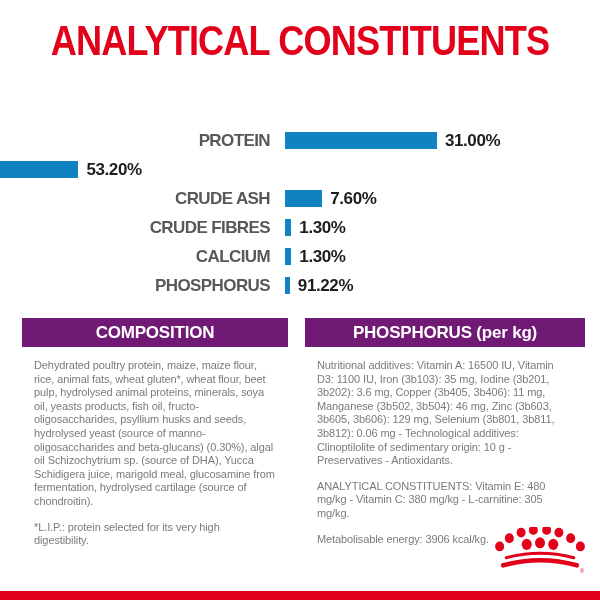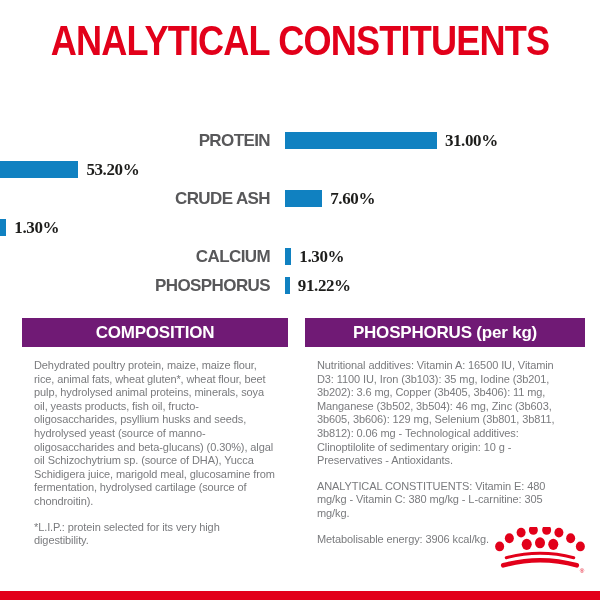--- a/index.html
+++ b/index.html
@@ -15,21 +15,21 @@
   }
 
   .chart { position:absolute; top:126px; left:0; width:600px; }
   .crow { display:flex; align-items:center; height:29px; }
   .clabel {
     width:285px; text-align:right; padding-right:15px;
     color:#58585a; font-weight:bold; font-size:17px; letter-spacing:-0.6px;
     white-space:nowrap;
   }
   .cbar { height:17px; background:#1081c1; flex:0 0 auto; }
-  .cval { margin-left:8px; color:#1d1d1b; font-weight:bold; font-size:17px; letter-spacing:-0.4px;font-family:Liberation Serif, serif; }
+  .cval { margin-left:8px; color:#1d1d1b; font-weight:bold; font-size:17px; letter-spacing:-0.4px; }
 
   .col-left  { position:absolute; left:22px;  top:318px; width:266px; }
   .col-right { position:absolute; left:305px; top:318px; width:280px; }
   .sec-header {
     height:29px; background:#701a75; color:#ffffff; font-weight:bold;
     font-size:17px; letter-spacing:-0.2px; display:flex; align-items:center; justify-content:center;
   }
   .sec-body { margin-top:10px; color:#7a7b7e; font-size:11px; line-height:13.6px; letter-spacing:-0.1px; }
   .sec-body p { margin:12px; }
 
@@ -56,20 +56,21 @@
     <div class="crow">
       <span class="cbar" style="width: 78.4px;"></span>
       <span class="cval">53.20%</span>
     </div>
     <div class="crow">
       <span class="clabel">CRUDE ASH</span>
       <span class="cbar" style="width: 37.24px;"></span>
       <span class="cval">7.60%</span>
     </div>
     <div class="crow">
+      <span class="clabel">CRUDE FIBRES</span>
       <span class="cbar" style="width: 6.37px;"></span>
       <span class="cval">1.30%</span>
     </div>
     <div class="crow">
       <span class="clabel">CALCIUM</span>
       <span class="cbar" style="width: 6.37px;"></span>
       <span class="cval">1.30%</span>
     </div>
     <div class="crow">
       <span class="clabel">PHOSPHORUS</span>

